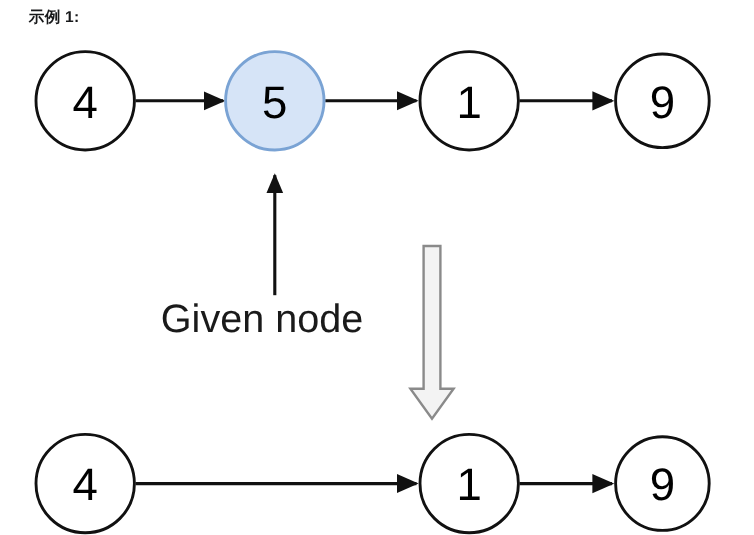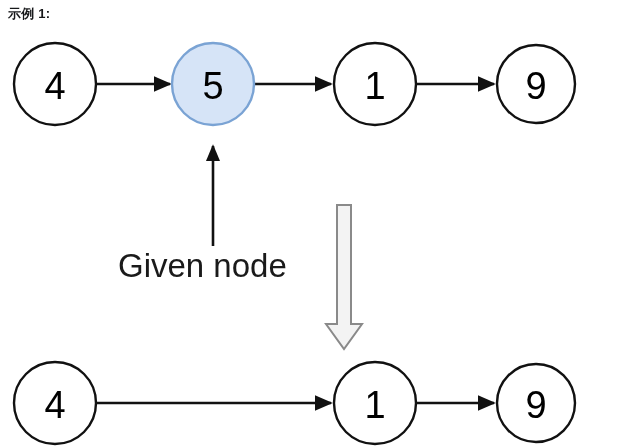--- a/index.html
+++ b/index.html
@@ -10,21 +10,21 @@
   body {
     width: 628px;
     height: 446px;
     position: relative;
     overflow: hidden;
     font-family: "Liberation Sans", sans-serif;
   }
   #diagram-root {
     position: absolute;
     top: 0;
-    left: 0;
+    left: 16px;
     width: 576px;
     height: 446px;
   }
   .caption {
     position: absolute;
     left: 8px;
     top: 5px;
     font-family: "Liberation Sans", sans-serif;
     font-size: 13px;
     font-weight: bold;

